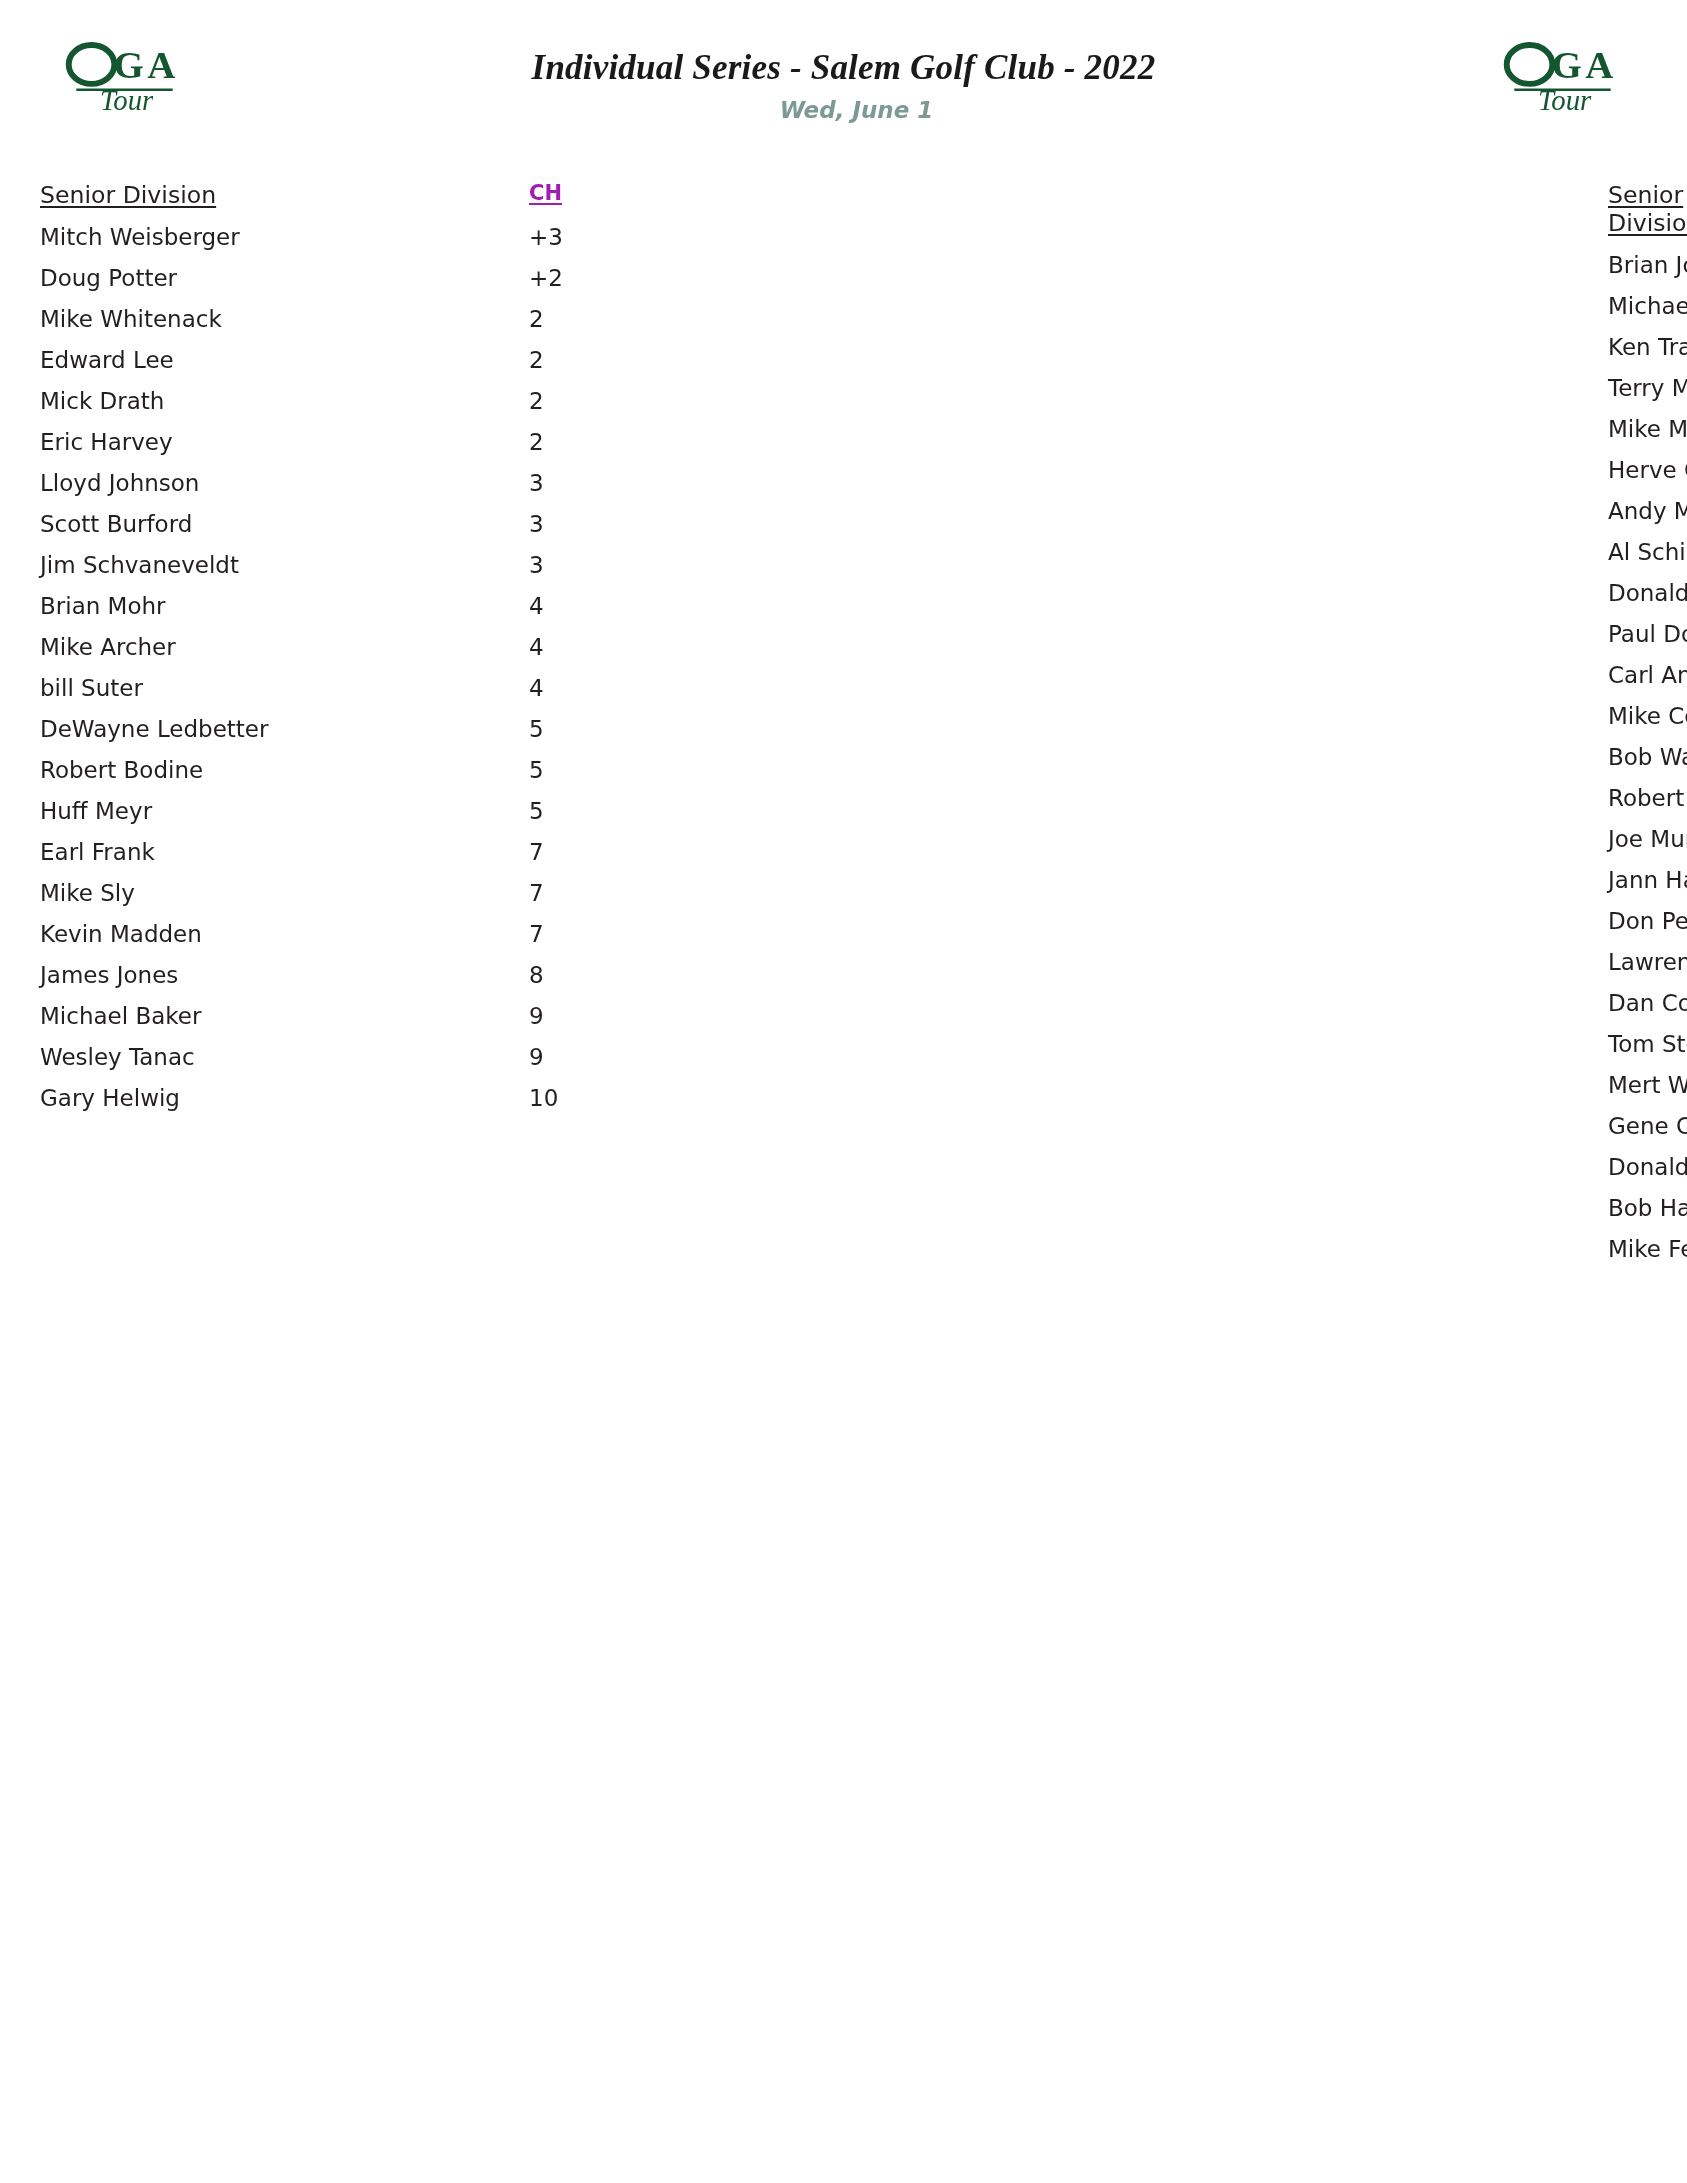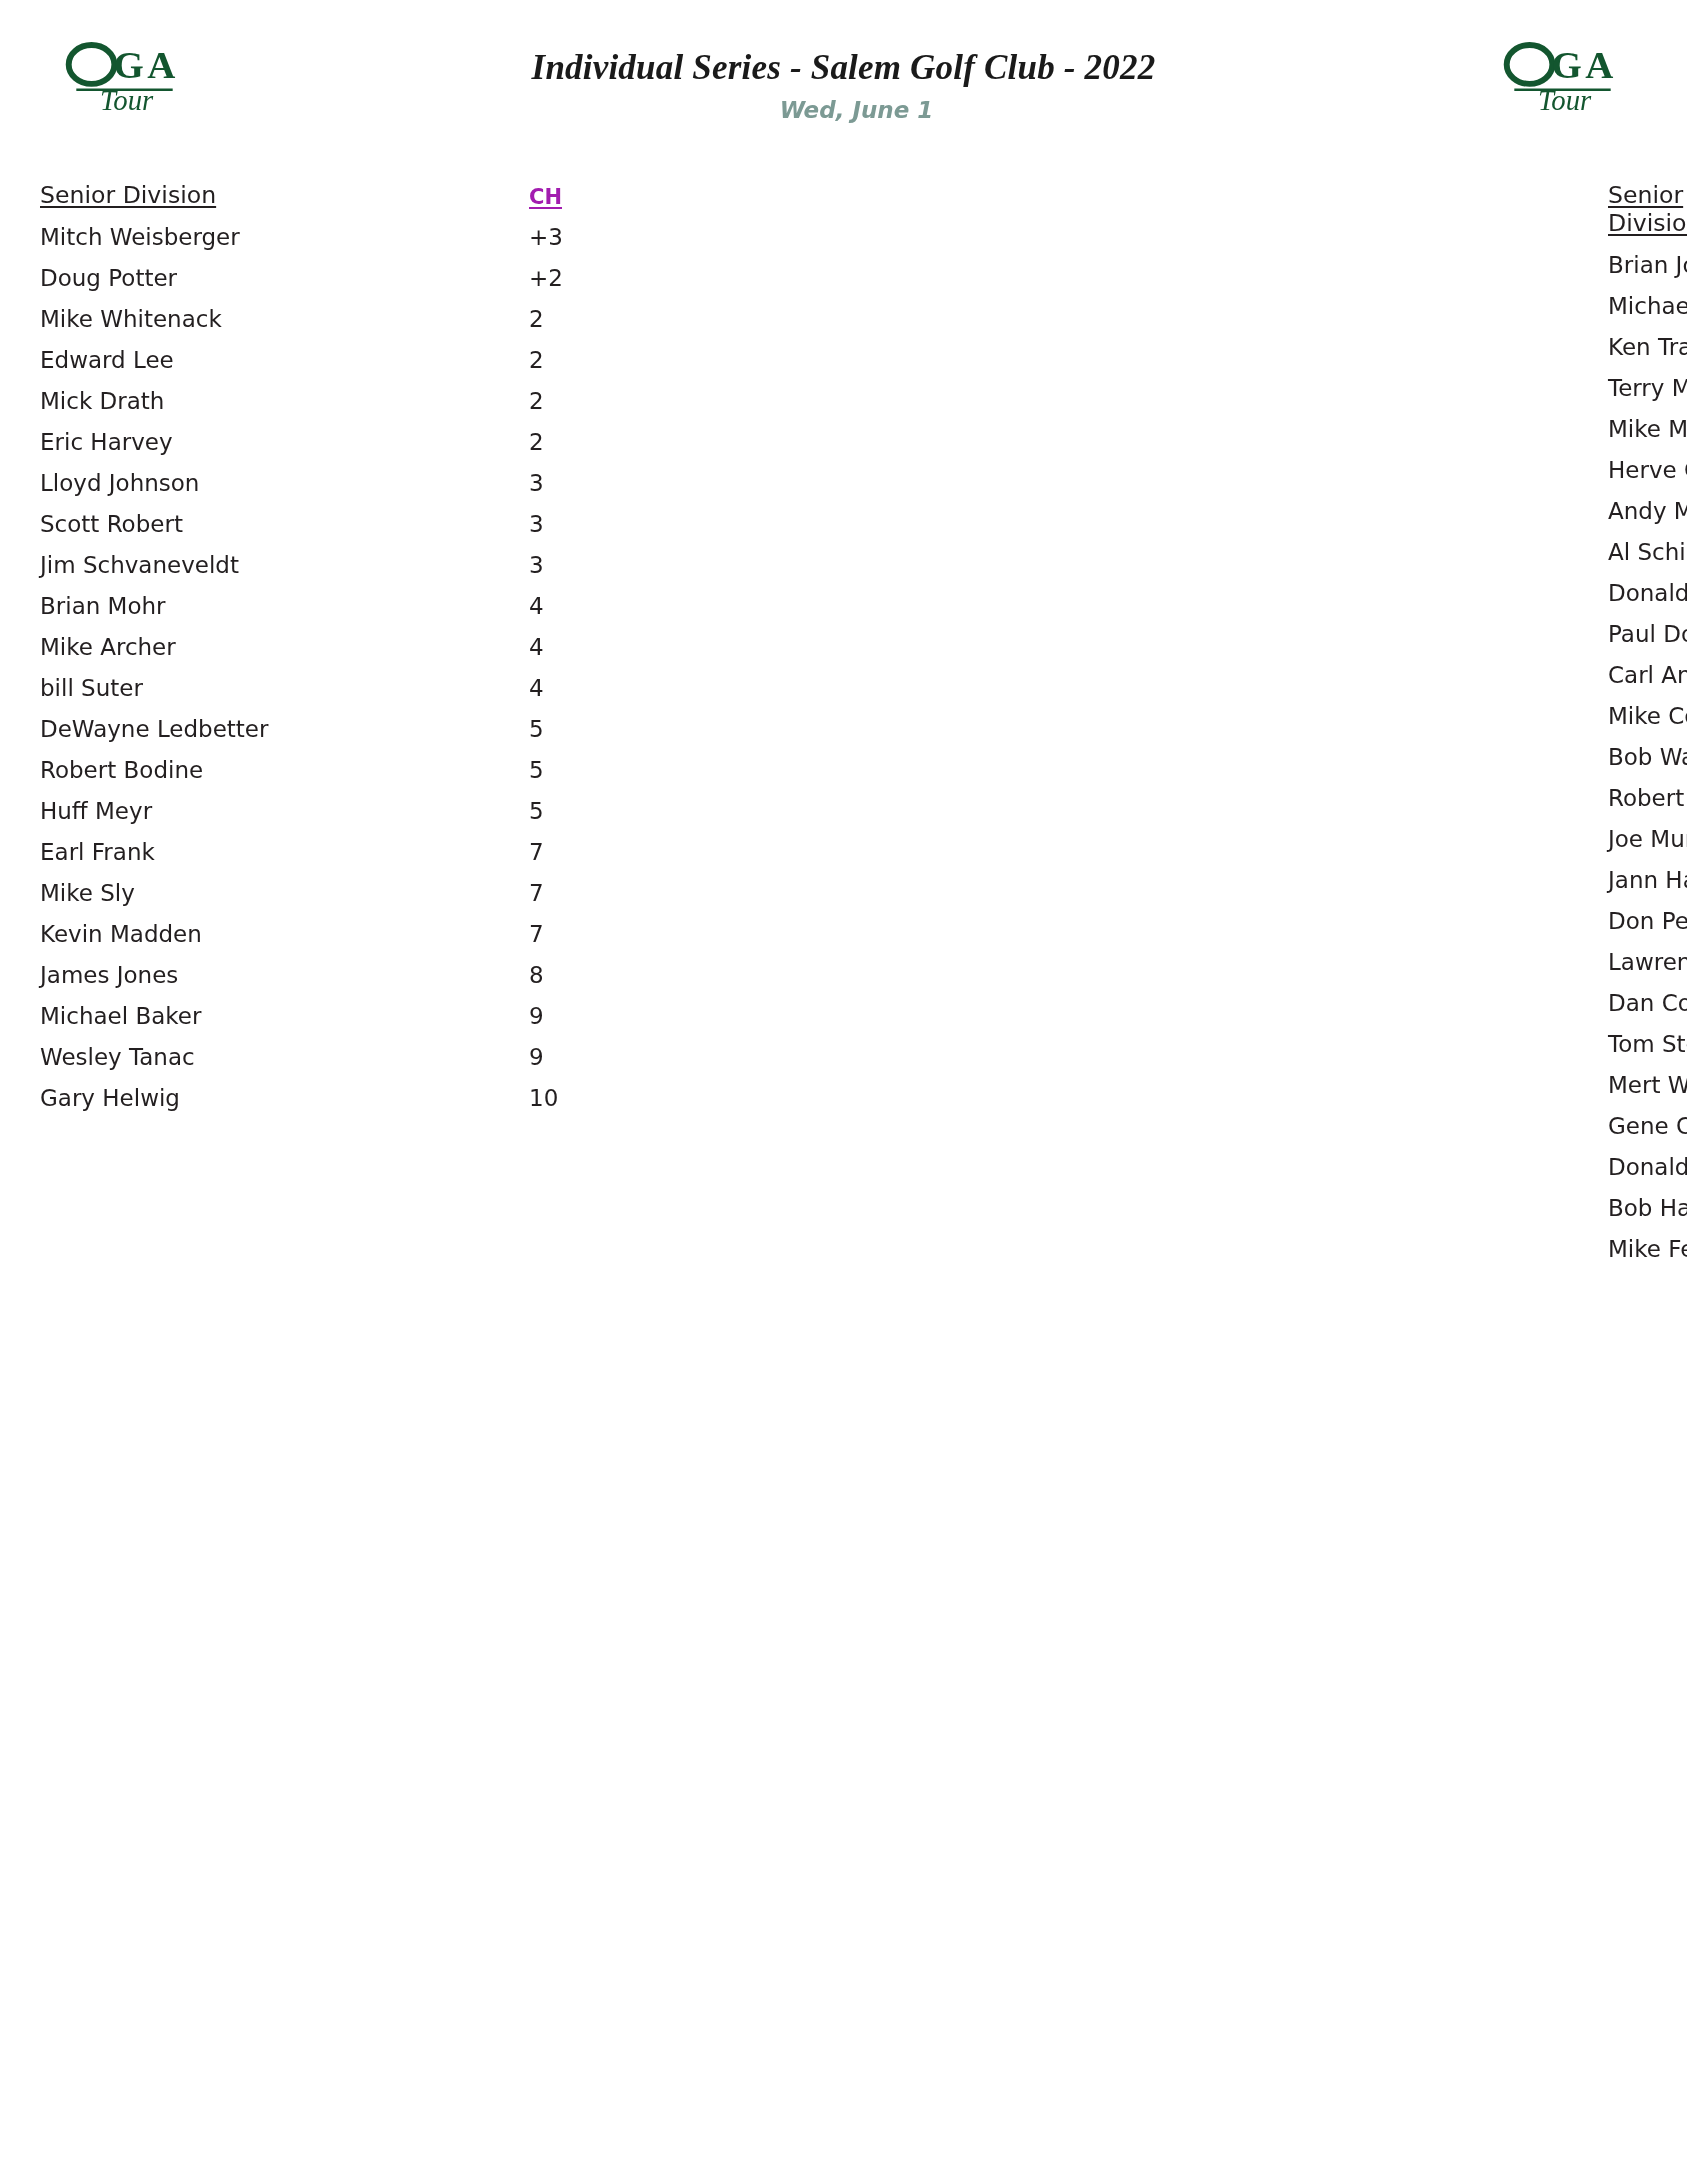--- a/index.html
+++ b/index.html
@@ -79,21 +79,21 @@
   .col {
     position: relative;
   }
   .col-left  { width: 806px; padding-left: 40px; box-sizing: border-box; }
   .col-right { width: 882px; padding-left: 803px; box-sizing: border-box; }
 
   .col-right .rows, .col-right .col-head { margin-left: 0; }
 
   .col-head {
     display: flex;
-    align-items: flex-end;
+    align-items: flex-start;
     margin-bottom: 15px;
   }
   .col-head .div-name {
     font-size: 23.6px;
     color: #231f20;
     text-decoration: underline;
     text-underline-offset: 3.4px;
     width: 489px;
   }
   .col-head .ch-label {
@@ -200,21 +200,21 @@
           </div>
         <div class="row">
             <div class="name">Eric Harvey</div>
             <div class="score">2</div>
           </div>
         <div class="row">
             <div class="name">Lloyd Johnson</div>
             <div class="score">3</div>
           </div>
         <div class="row">
-            <div class="name">Scott Robert</div>
+            <div class="name">Scott Burford</div>
             <div class="score">3</div>
           </div>
         <div class="row">
             <div class="name">Jim Schvaneveldt</div>
             <div class="score">3</div>
           </div>
         <div class="row">
             <div class="name">Brian Mohr</div>
             <div class="score">4</div>
           </div>

